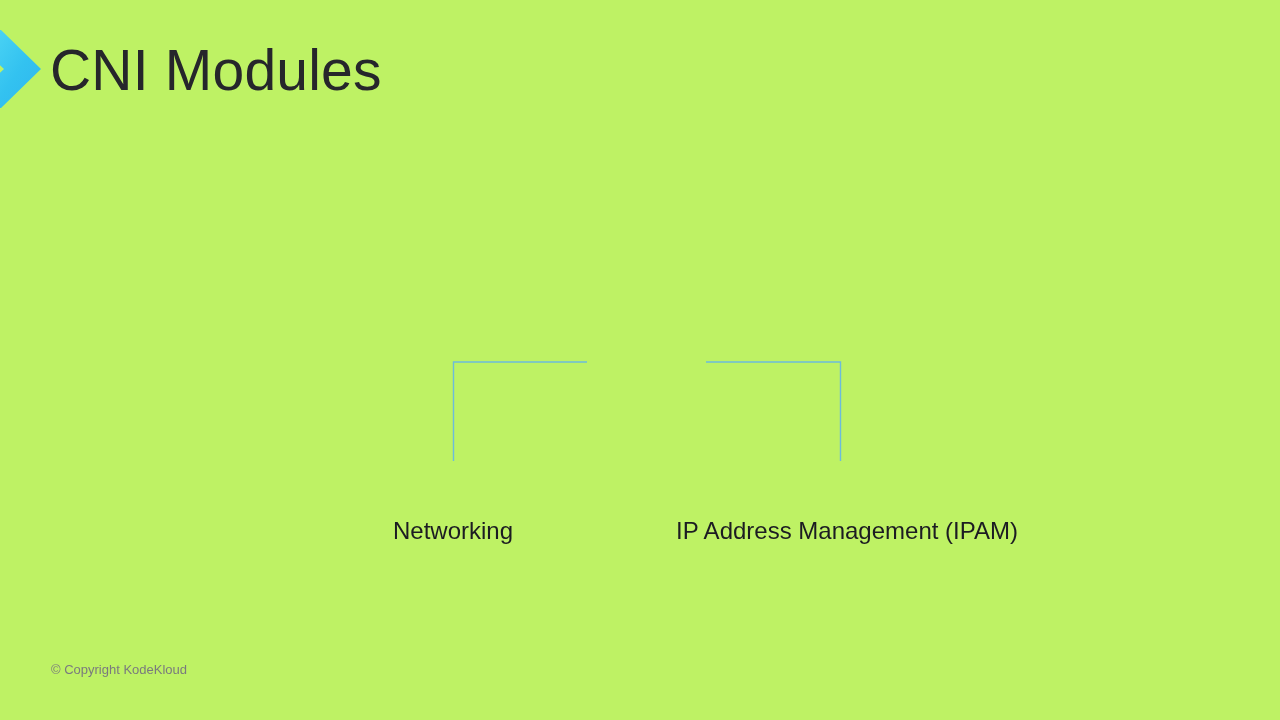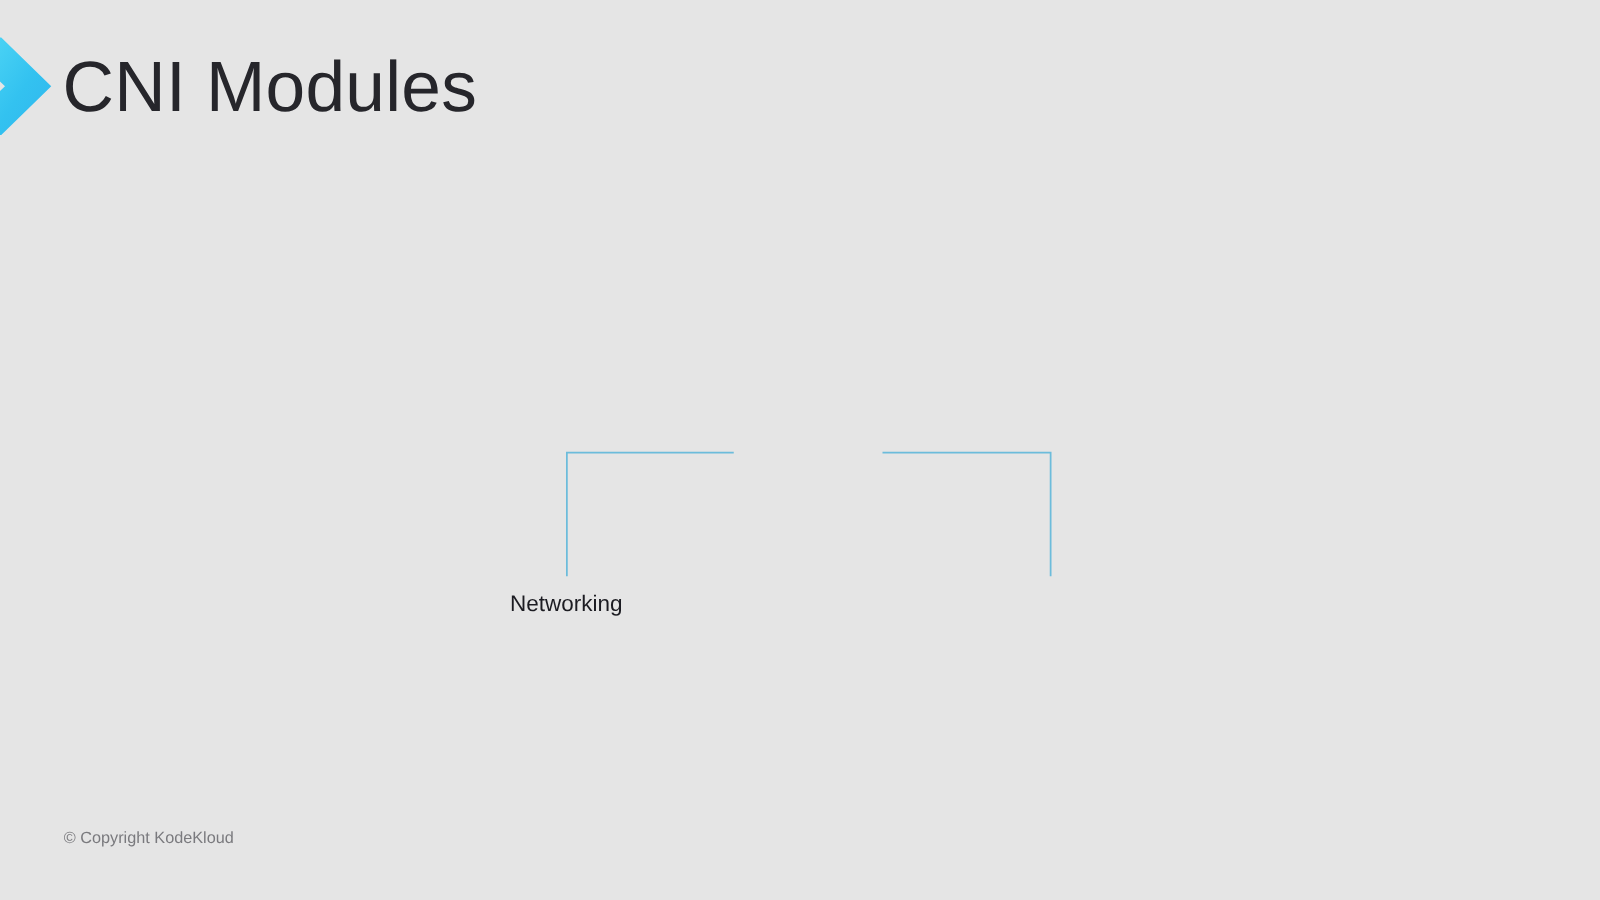--- a/index.html
+++ b/index.html
@@ -10,21 +10,21 @@
     width: 1280px;
     height: 720px;
     background: #ffffff;
     font-family: "Liberation Sans", sans-serif;
     overflow: hidden;
   }
   .slide {
     position: relative;
     width: 1280px;
     height: 720px;
-    background: #e5e5e5;
+    background: #bef264;
   }
 
   
   .title-bullet {
     position: absolute;
     left: -12px;
     top: 28px;
     width: 54px;
     height: 82px;
     overflow: hidden;
@@ -79,25 +79,26 @@
     color: #ffffff;
     font-size: 46px;
     font-weight: 300;
     line-height: 1;
     letter-spacing: 0.5px;
     font-family: "Liberation Sans", sans-serif;
   }
 
   .leaf-label {
     position: absolute;
-    font-size: 18px;
+    font-size: 24px;
     font-weight: 400;
     color: #1c1c22;
     white-space: nowrap;
     line-height: 30px;
+    margin-top: 48px;
   }
   .leaf-left {
     top: 468px;
     left: 453px;
     transform: translateX(-50%);
   }
   .leaf-right {
     top: 468px;
     left: 847px;
     transform: translateX(-50%);
@@ -139,17 +140,18 @@
     <svg class="connector-layer" viewBox="0 0 1280 720" xmlns="http://www.w3.org/2000/svg">
 
       <path d="M 587 362 L 453.5 362 L 453.5 461" fill="none" stroke="#6cbcdb" stroke-width="1.4"></path>
 
       <path d="M 706 362 L 840.5 362 L 840.5 461" fill="none" stroke="#6cbcdb" stroke-width="1.4"></path>
     </svg>
 
 
     <div class="leaf-label leaf-left">Networking</div>
 
+    <div class="leaf-label leaf-right">IP Address Management (IPAM)</div>
   </div>
 
   <div class="footer-copyright">© Copyright KodeKloud</div>
 
 </div>
 
 </body></html>

